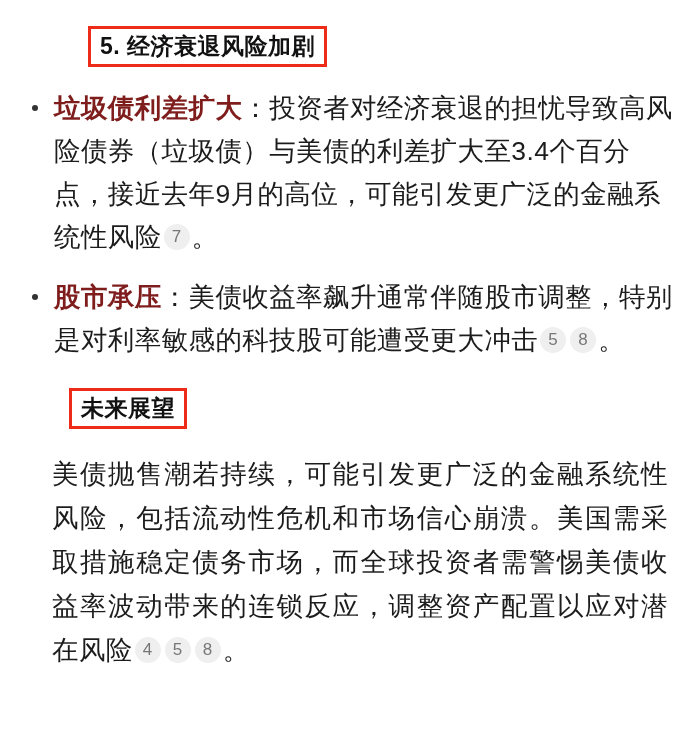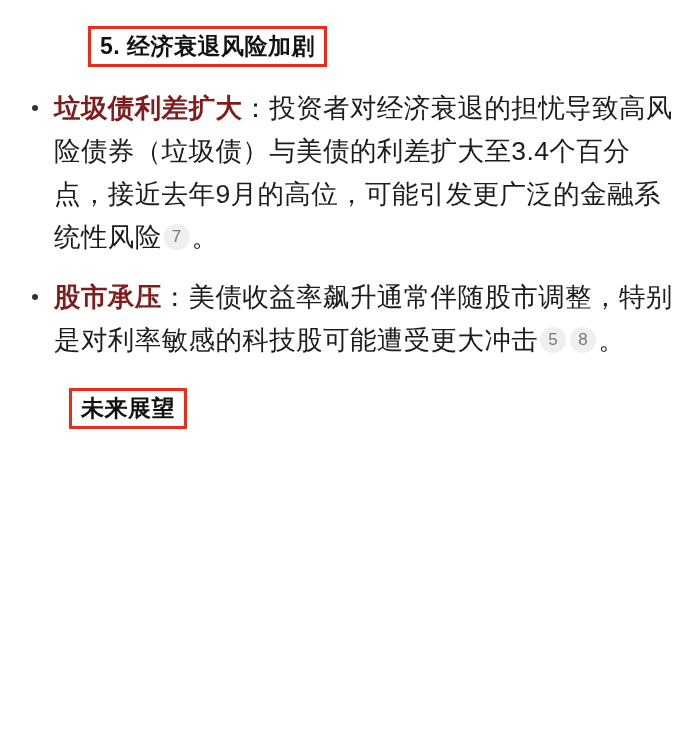--- a/index.html
+++ b/index.html
@@ -134,14 +134,15 @@
     </li>
   </ul>
 
   <div class="section2">
     <div class="heading-wrap">
       <span class="heading">未来展望</span>
       <span class="redbox" style="left:-6px; top:-4px; right:-6px; bottom:-2px;"></span>
     </div>
   </div>
 
+  <p class="outlook"><span>美债抛售潮若持续，可能引发更广泛的金融系统性风险，包括流动性危机和市场信心崩溃。美国需采取措施稳定债务市场，而全球投资者需警惕美债收益率波动带来的连锁反应，调整资产配置以应对潜在风险</span><span class="cite">4</span><span class="cite">5</span><span class="cite">8</span><span>。</span></p>
 
 </div>
 
 </body></html>

